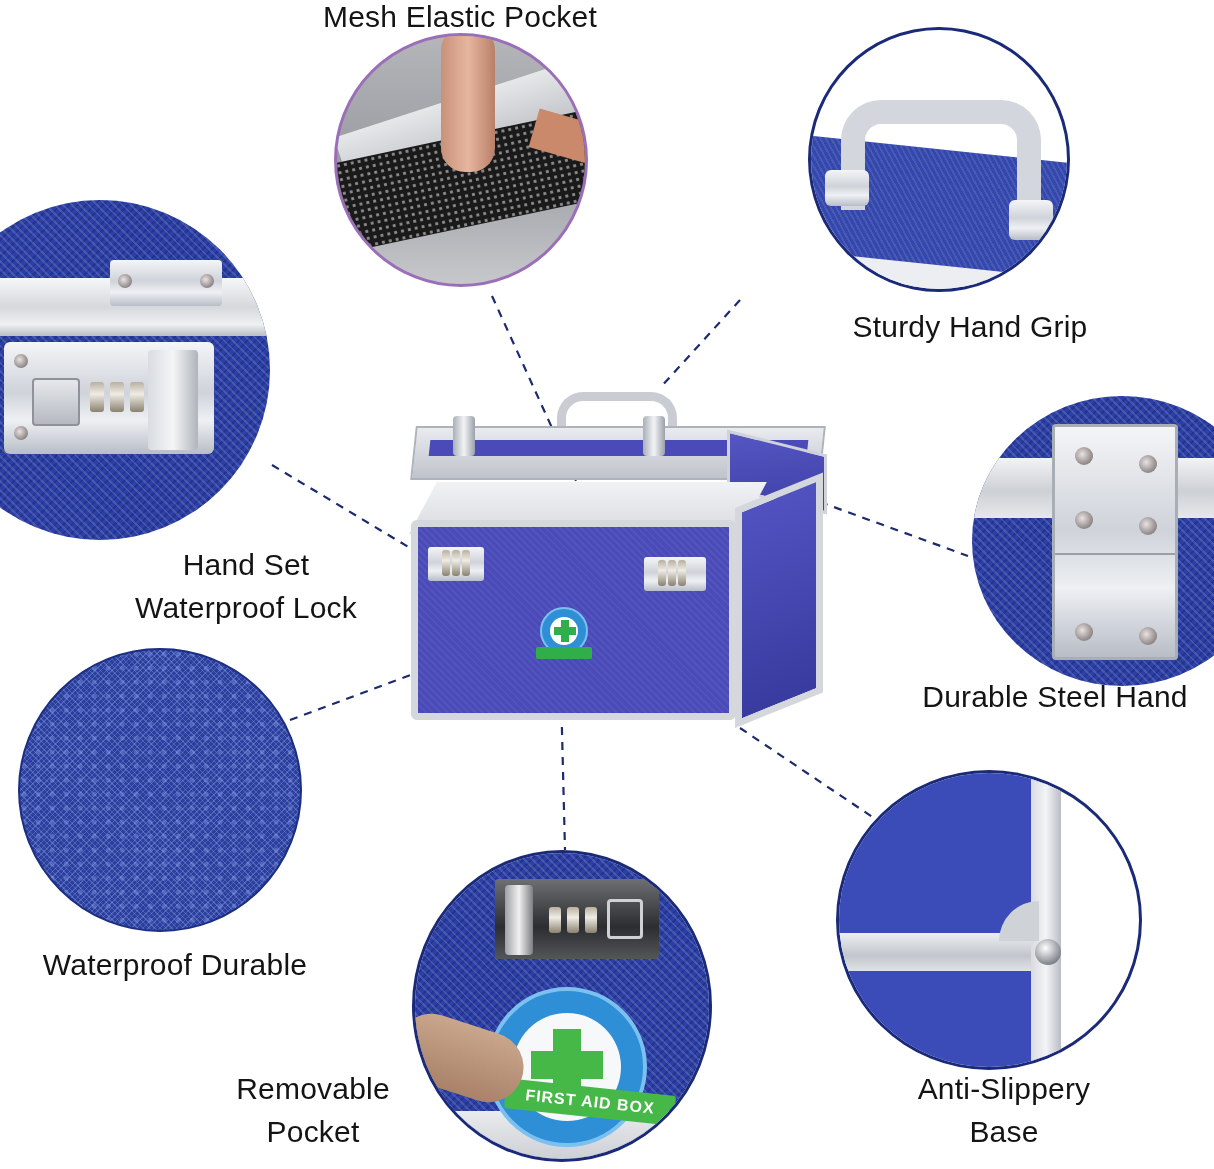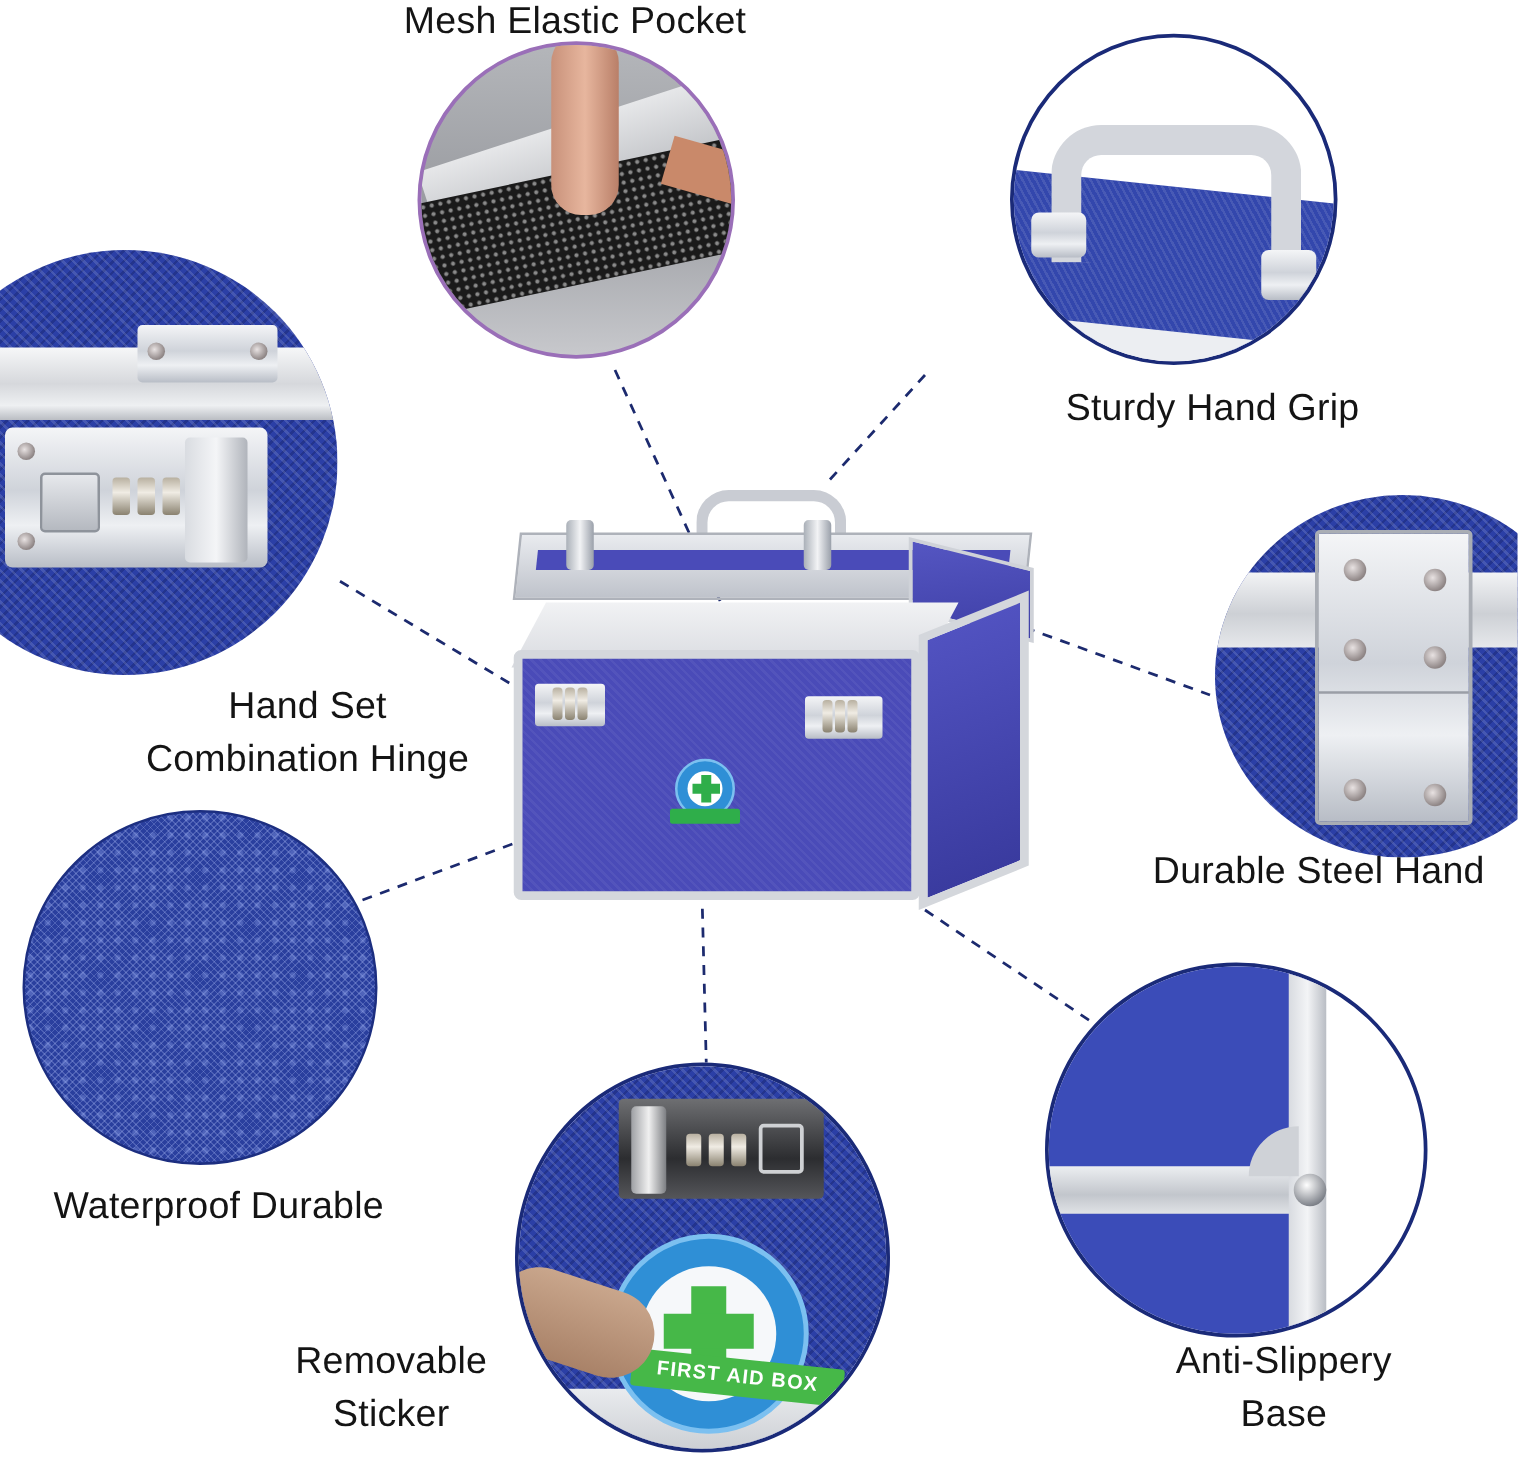--- a/index.html
+++ b/index.html
@@ -124,21 +124,21 @@
     <div class="rivet" style="left:10px; top:84px;"></div>
     <div class="abs" style="left:28px; top:36px; width:44px; height:44px; background:linear-gradient(180deg,#e6e8ec,#b5b9c0); border:2px solid #8e939b; border-radius:4px;"></div>
     <div class="dial" style="left:86px; top:40px;"></div>
     <div class="dial" style="left:106px; top:40px;"></div>
     <div class="dial" style="left:126px; top:40px;"></div>
     <div class="abs" style="left:144px; top:8px; width:50px; height:100px; background:linear-gradient(90deg,#d9dce1,#f4f5f7,#b0b4bb); border-radius:4px;"></div>
   </div>
 </div>
 <div class="label" style="left:96px; top:544px; width:300px;">
   <div>Hand Set</div>
-  <div>Combination Hinge</div>
+  <div>Waterproof Lock</div>
 </div>
 
 <div class="circle" style="left:972px; top:396px; width:300px; height:290px;">
   <div class="abs fabric" style="left:0; top:0; width:100%; height:100%;"></div>
   <div class="abs" style="left:0; top:62px; width:100%; height:60px; background:linear-gradient(180deg,#f2f3f5,#cdd0d5 55%,#e6e8eb);"></div>
   <div class="abs metal" style="left:80px; top:28px; width:126px; height:236px; border-radius:4px; border:3px solid #a9adb4; box-sizing:border-box;">
     <div class="rivet" style="left:20px; top:20px; width:18px; height:18px;"></div>
     <div class="rivet" style="left:84px; top:28px; width:18px; height:18px;"></div>
     <div class="rivet" style="left:20px; top:84px; width:18px; height:18px;"></div>
     <div class="rivet" style="left:84px; top:90px; width:18px; height:18px;"></div>
@@ -171,27 +171,27 @@
     <div class="abs" style="left:62px; top:38px; width:28px; height:72px; background:#46b848;"></div>
     <div class="abs" style="left:40px; top:60px; width:72px; height:28px; background:#46b848;"></div>
   </div>
   <div class="abs" style="left:90px; top:234px; width:170px; height:30px; background:#46b848; transform:rotate(6deg); border-radius:3px; color:#fff; font-weight:bold; font-size:16px; line-height:30px; text-align:center; letter-spacing:1px;">
     <span>FIRST AID BOX</span>
   </div>
   <div class="abs" style="left:-20px; top:170px; width:130px; height:70px; border-radius:36px; background:linear-gradient(180deg,#c9a68c,#a98268); transform:rotate(18deg);"></div>
 </div>
 <div class="label" style="left:188px; top:1068px; width:250px;">
   <div>Removable</div>
-  <div>Sticker</div>
+  <div>Pocket</div>
 </div>
 
 <div class="circle navy-ring" style="left:836px; top:770px; width:306px; height:300px; background:#ffffff;">
   <div class="abs" style="left:0; top:0; width:210px; height:162px; background:#3b4cb8;"></div>
   <div class="abs" style="left:0; top:196px; width:210px; height:110px; background:#3b4cb8;"></div>
   <div class="abs" style="left:0; top:160px; width:222px; height:38px; background:linear-gradient(180deg,#eceef1,#c2c6cc 60%,#e0e2e6); border-radius:0 20px 20px 0;"></div>
   <div class="abs" style="left:192px; top:0; width:30px; height:300px; background:linear-gradient(90deg,#d8dbe0,#f3f4f6,#b9bdc4);"></div>
   <div class="abs" style="left:196px; top:166px; width:26px; height:26px; border-radius:50%; background:radial-gradient(circle at 40% 35%,#ffffff,#7a7e86 75%);"></div>
   <div class="abs" style="left:160px; top:128px; width:40px; height:40px; border-radius:40px 0 0 0; background:#cfd2d7;"></div>
 </div>
-<div class="label" style="left:907px; top:1068px; width:240px;">
+<div class="label" style="left:884px; top:1068px; width:240px;">
   <div>Anti-Slippery</div>
   <div>Base</div>
 </div>
 
 </body></html>

